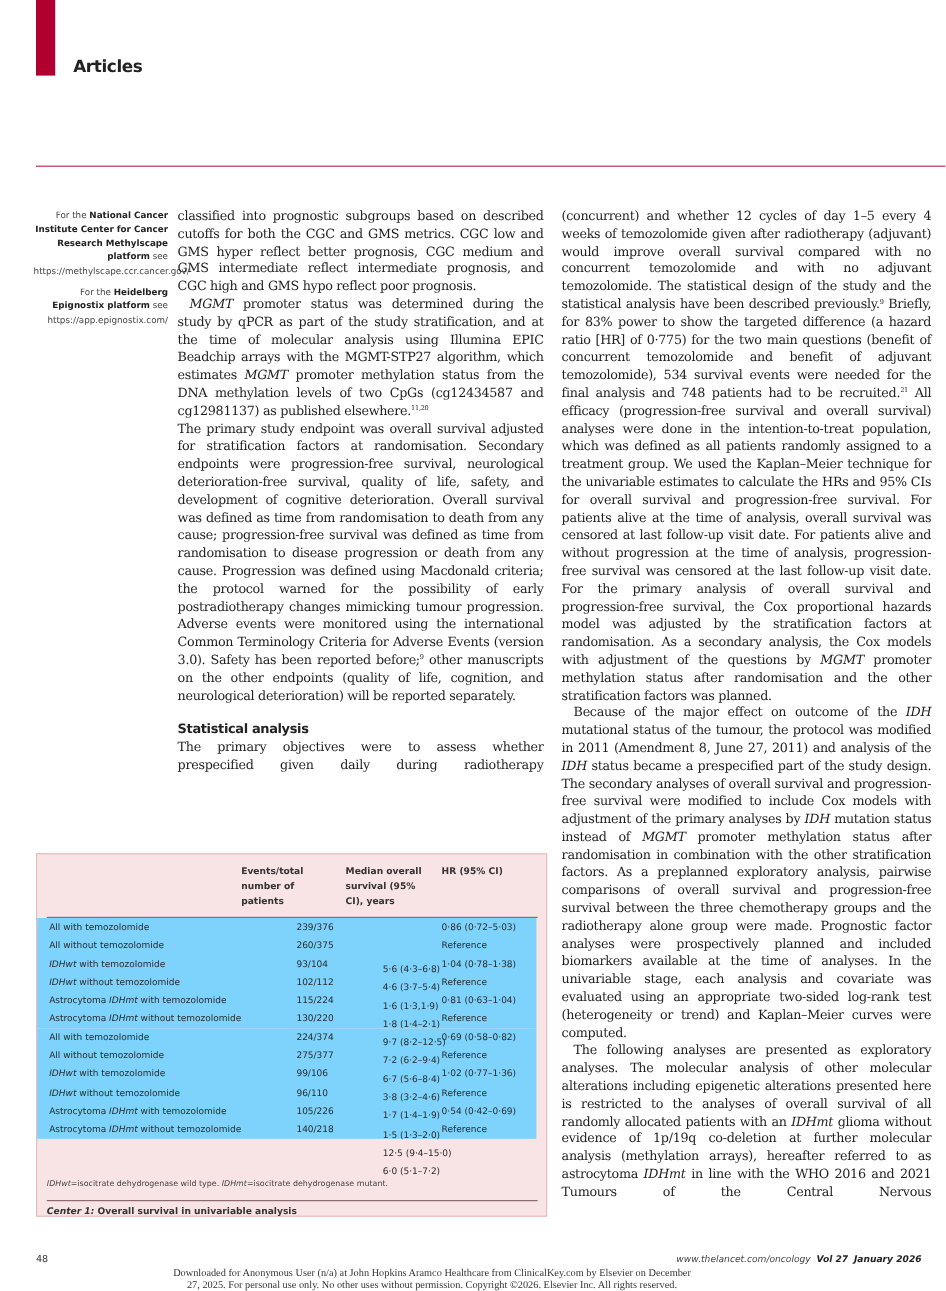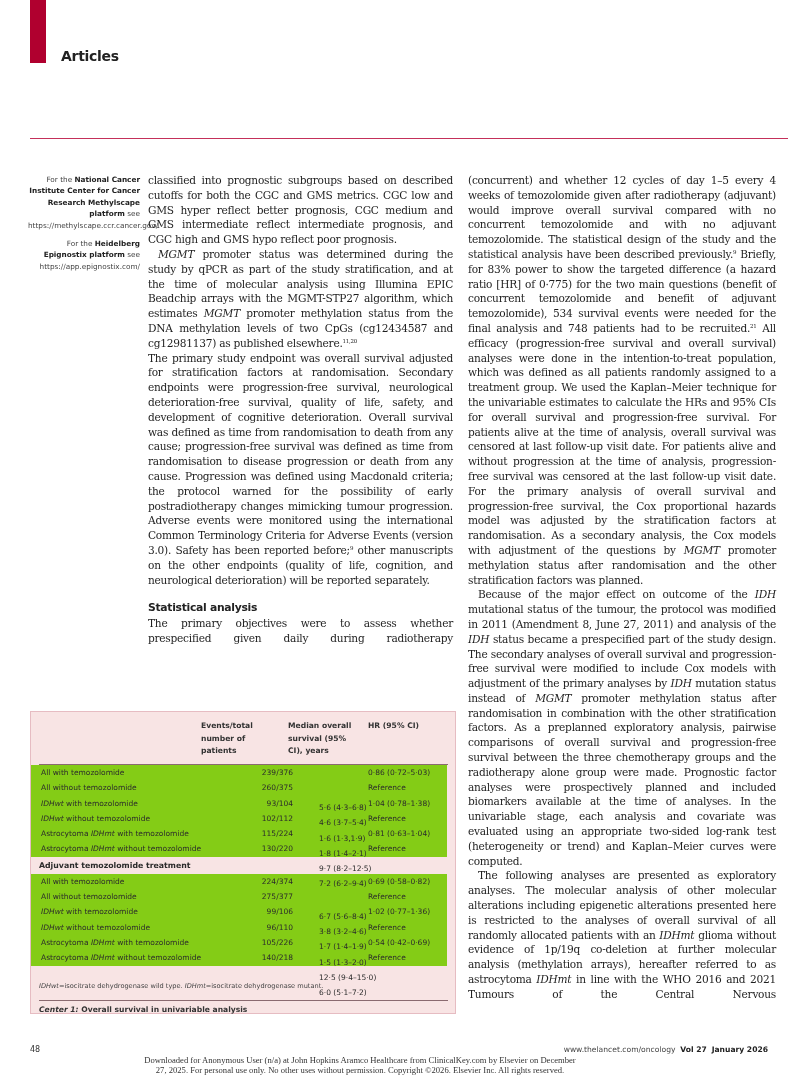--- a/index.html
+++ b/index.html
@@ -18,34 +18,34 @@
   .col sup { font-size: 5.5px; vertical-align: 4px; line-height: 0; }
   .left-col { left: 148px; top: 173px; width: 305px; }
   .right-col { left: 468px; top: 173px; width: 308px; }
 
   .table-box { position: absolute; left: 30px; top: 711px; width: 426px; height: 303px; background: #f8e4e4; border: 1px solid #e6bcc2; box-sizing: border-box; font-family: "DejaVu Sans", sans-serif; font-size: 7.5px; color: #2b2b2b; }
   .thead { position: absolute; top: 8px; left: 0; width: 100%; height: 42px; }
   .th { position: absolute; font-weight: bold; line-height: 12.5px; font-size: 7.6px; color: #333; }
   .head-rule { position: absolute; left: 8px; top: 52px; width: 409px; height: 1px; background: #8a6a70; }
   .tbody { position: absolute; left: 0; top: 53px; width: 100%; }
   .grp { height: 17px; line-height: 17px; padding-left: 8px; font-weight: bold; font-size: 7.8px; color: #2b2b2b; }
-  .rows { background: #84cc16; margin: 0 8px 0 0; }
+  .rows { background: #7dd3fc; margin: 0 8px 0 0; }
   .row { position: relative; height: 15.3px; line-height: 15.3px; }
   .row span { position: absolute; top: 0; white-space: nowrap; }
   .c-label { left: 10px; }
-  .c-events { left: 202px; width: 60px; text-align: right; }
+  .c-events { left: 216px; width: 60px; text-align: left; }
   .c-median { left: 288px; margin-top: 35px; }
   .c-hr { left: 337px; }
   .table-foot { position: absolute; left: 8px; top: 270px; font-size: 6.6px; color: #444; }
   .foot-rule { position: absolute; left: 8px; top: 288px; width: 409px; height: 1px; background: #8a6a70; }
   .table-caption { position: absolute; left: 8px; top: 293px; font-size: 7.6px; font-weight: bold; color: #333; }
   .table-caption .lbl { font-style: italic; }
 
   .page-no { position: absolute; left: 30px; top: 1045px; font-family: "DejaVu Sans", sans-serif; font-size: 8px; color: #333; }
-  .journal { position: absolute; right: 20px; top: 1045px; font-family: "DejaVu Sans", sans-serif; font-size: 7.6px; color: #444; }
+  .journal { position: absolute; right: 20px; top: 1045px; font-family: "DejaVu Sans", sans-serif; font-size: 7.6px; color: #444; font-style: italic; }
   .journal b { color: #222; }
   .download { position: absolute; left: 0; width: 720px; top: 1056px; text-align: center; font-family: "Liberation Serif", serif; font-size: 8.6px; line-height: 9.6px; color: #333; }
 </style>
 </head>
 <body>
 
 <div class="red-bar"></div>
 <div class="section-label">Articles</div>
 <div class="top-rule"></div>
 
@@ -110,21 +110,20 @@
           <span class="c-median">9·7 (8·2–12·5)</span>
           <span class="c-hr">0·81 (0·63–1·04)</span>
         </div>
         <div class="row">
           <span class="c-label"><span style="position: static;">Astrocytoma </span><i>IDHmt</i><span style="position: static;"> without temozolomide</span></span>
           <span class="c-events">130/220</span>
           <span class="c-median">7·2 (6·2–9·4)</span>
           <span class="c-hr">Reference</span>
         </div>
       </div>
-      <div class="grp">Adjuvant temozolomide treatment</div>
       <div class="rows">
         <div class="row">
           <span class="c-label"><span style="position: static;"></span><i></i><span style="position: static;">All with temozolomide</span></span>
           <span class="c-events">224/374</span>
           <span class="c-median">6·7 (5·6–8·4)</span>
           <span class="c-hr">0·69 (0·58–0·82)</span>
         </div>
         <div class="row">
           <span class="c-label"><span style="position: static;"></span><i></i><span style="position: static;">All without temozolomide</span></span>
           <span class="c-events">275/377</span>

